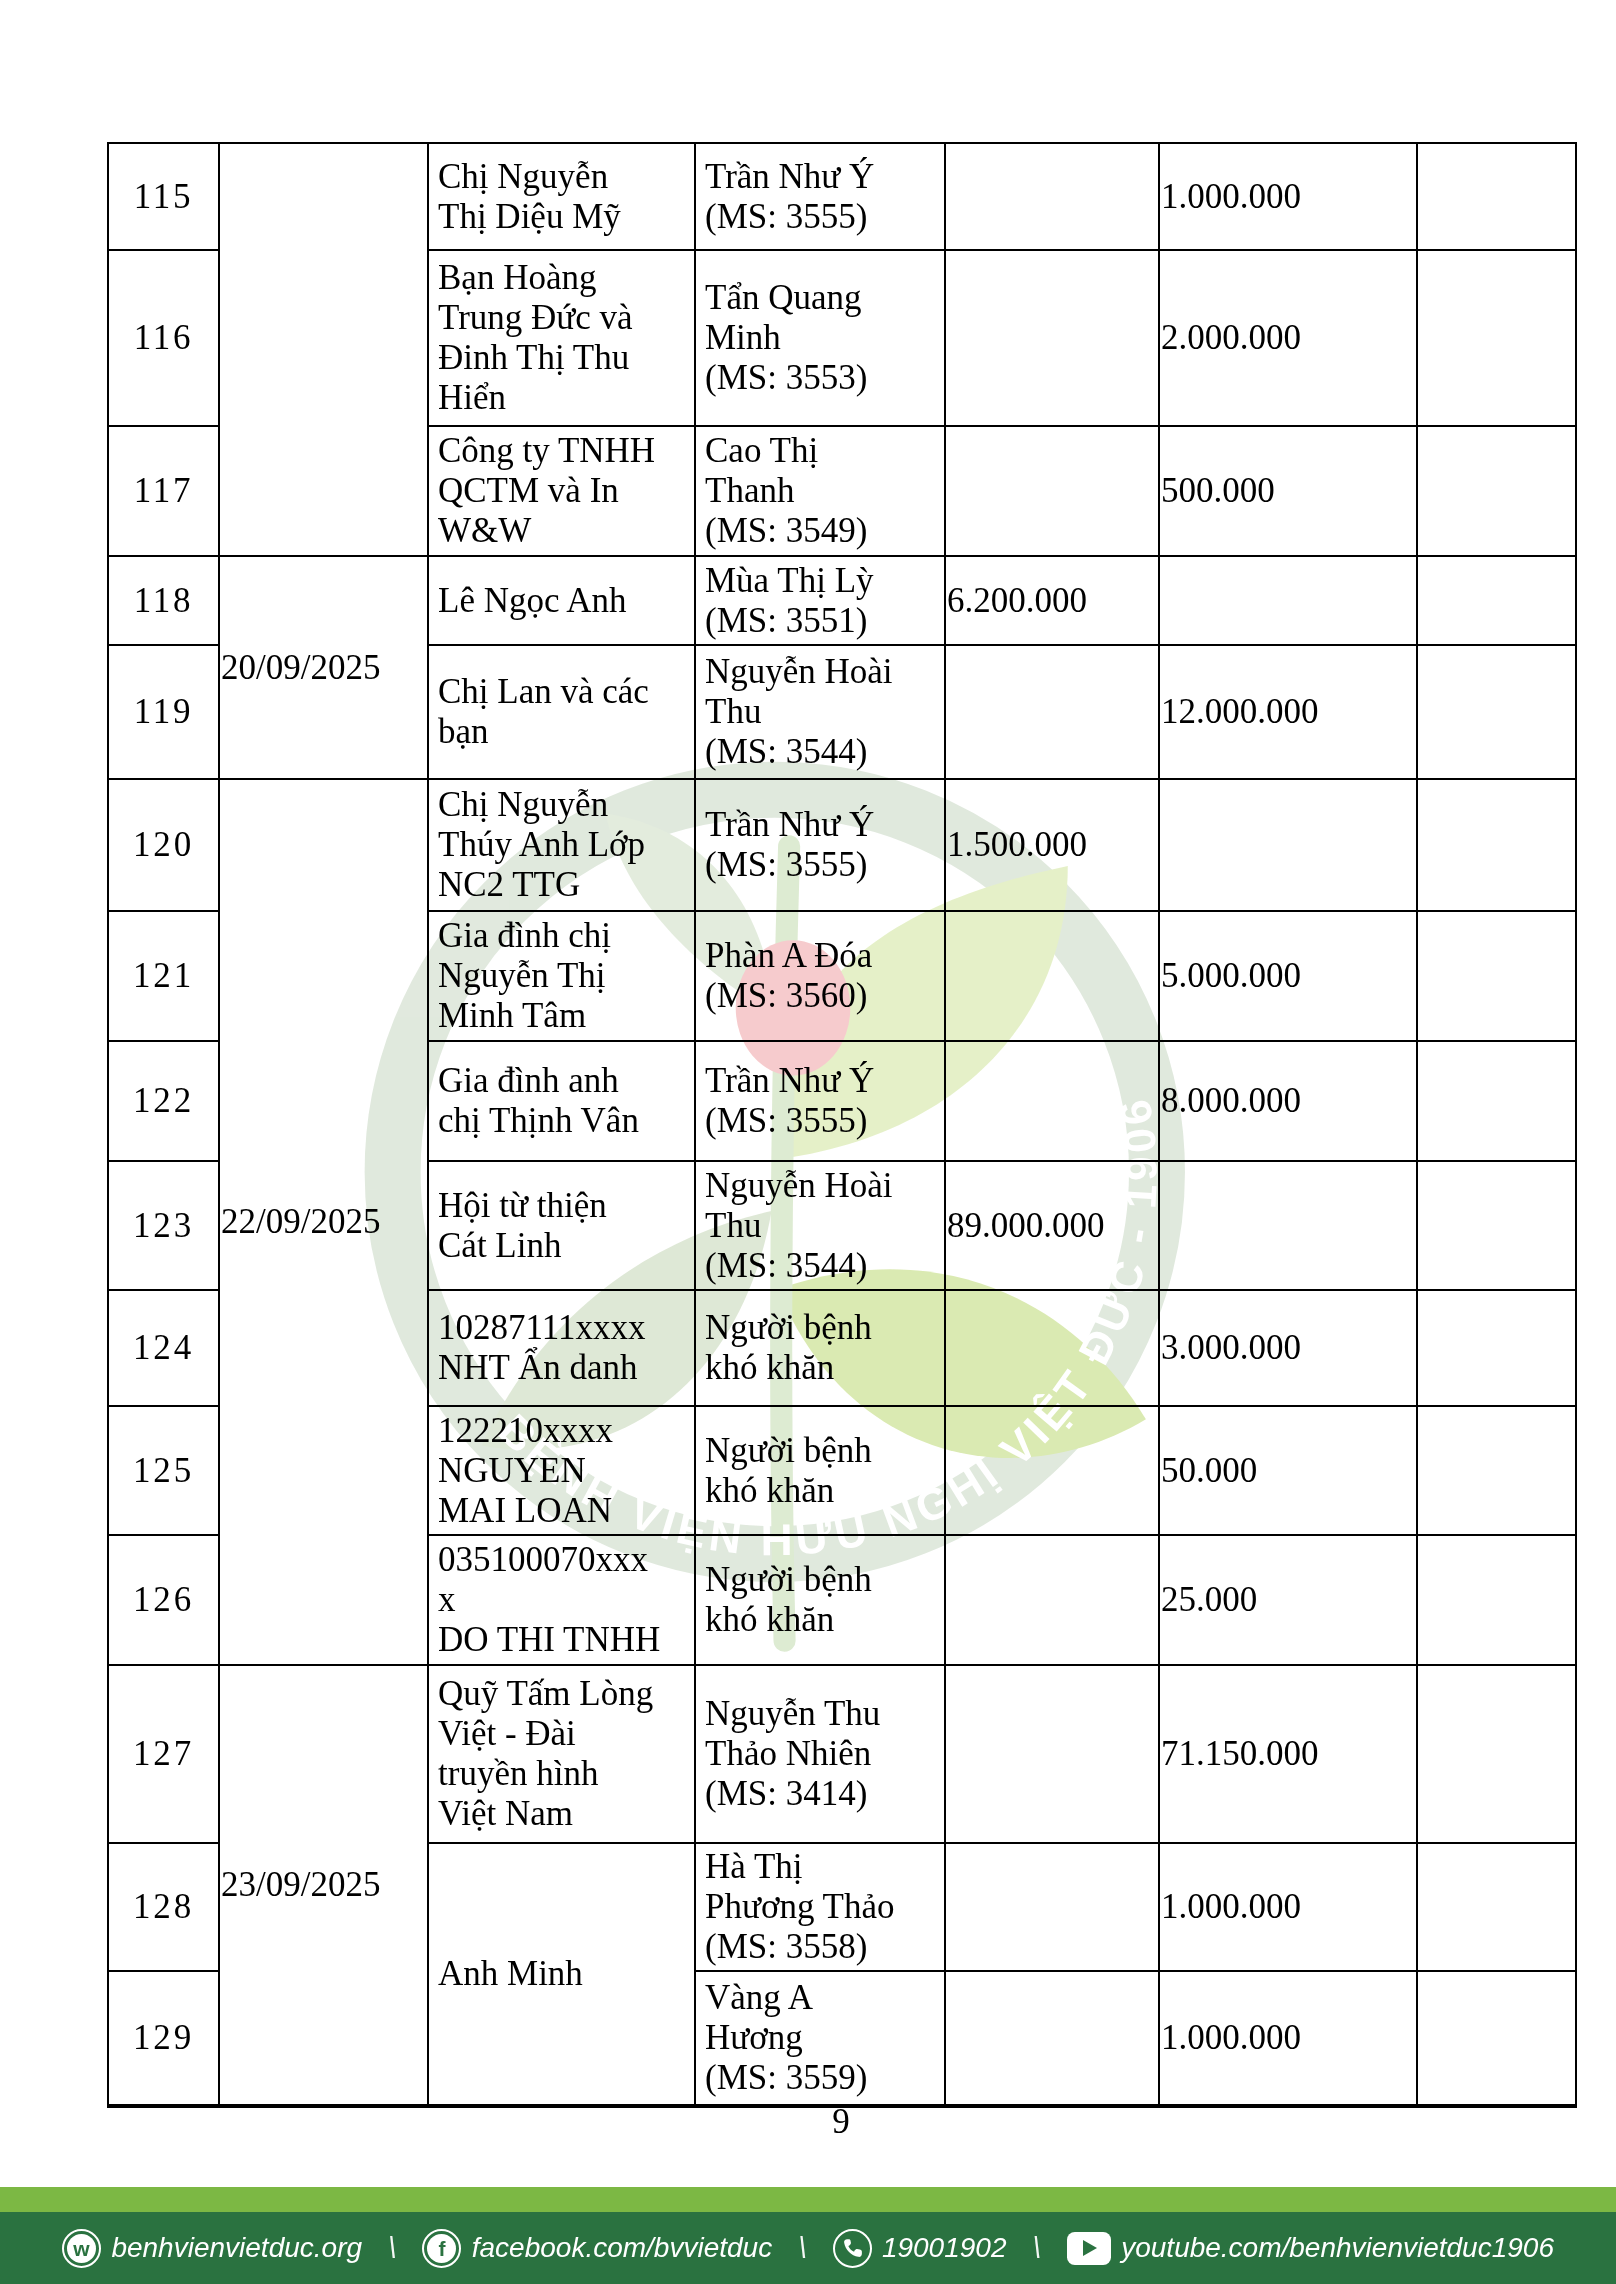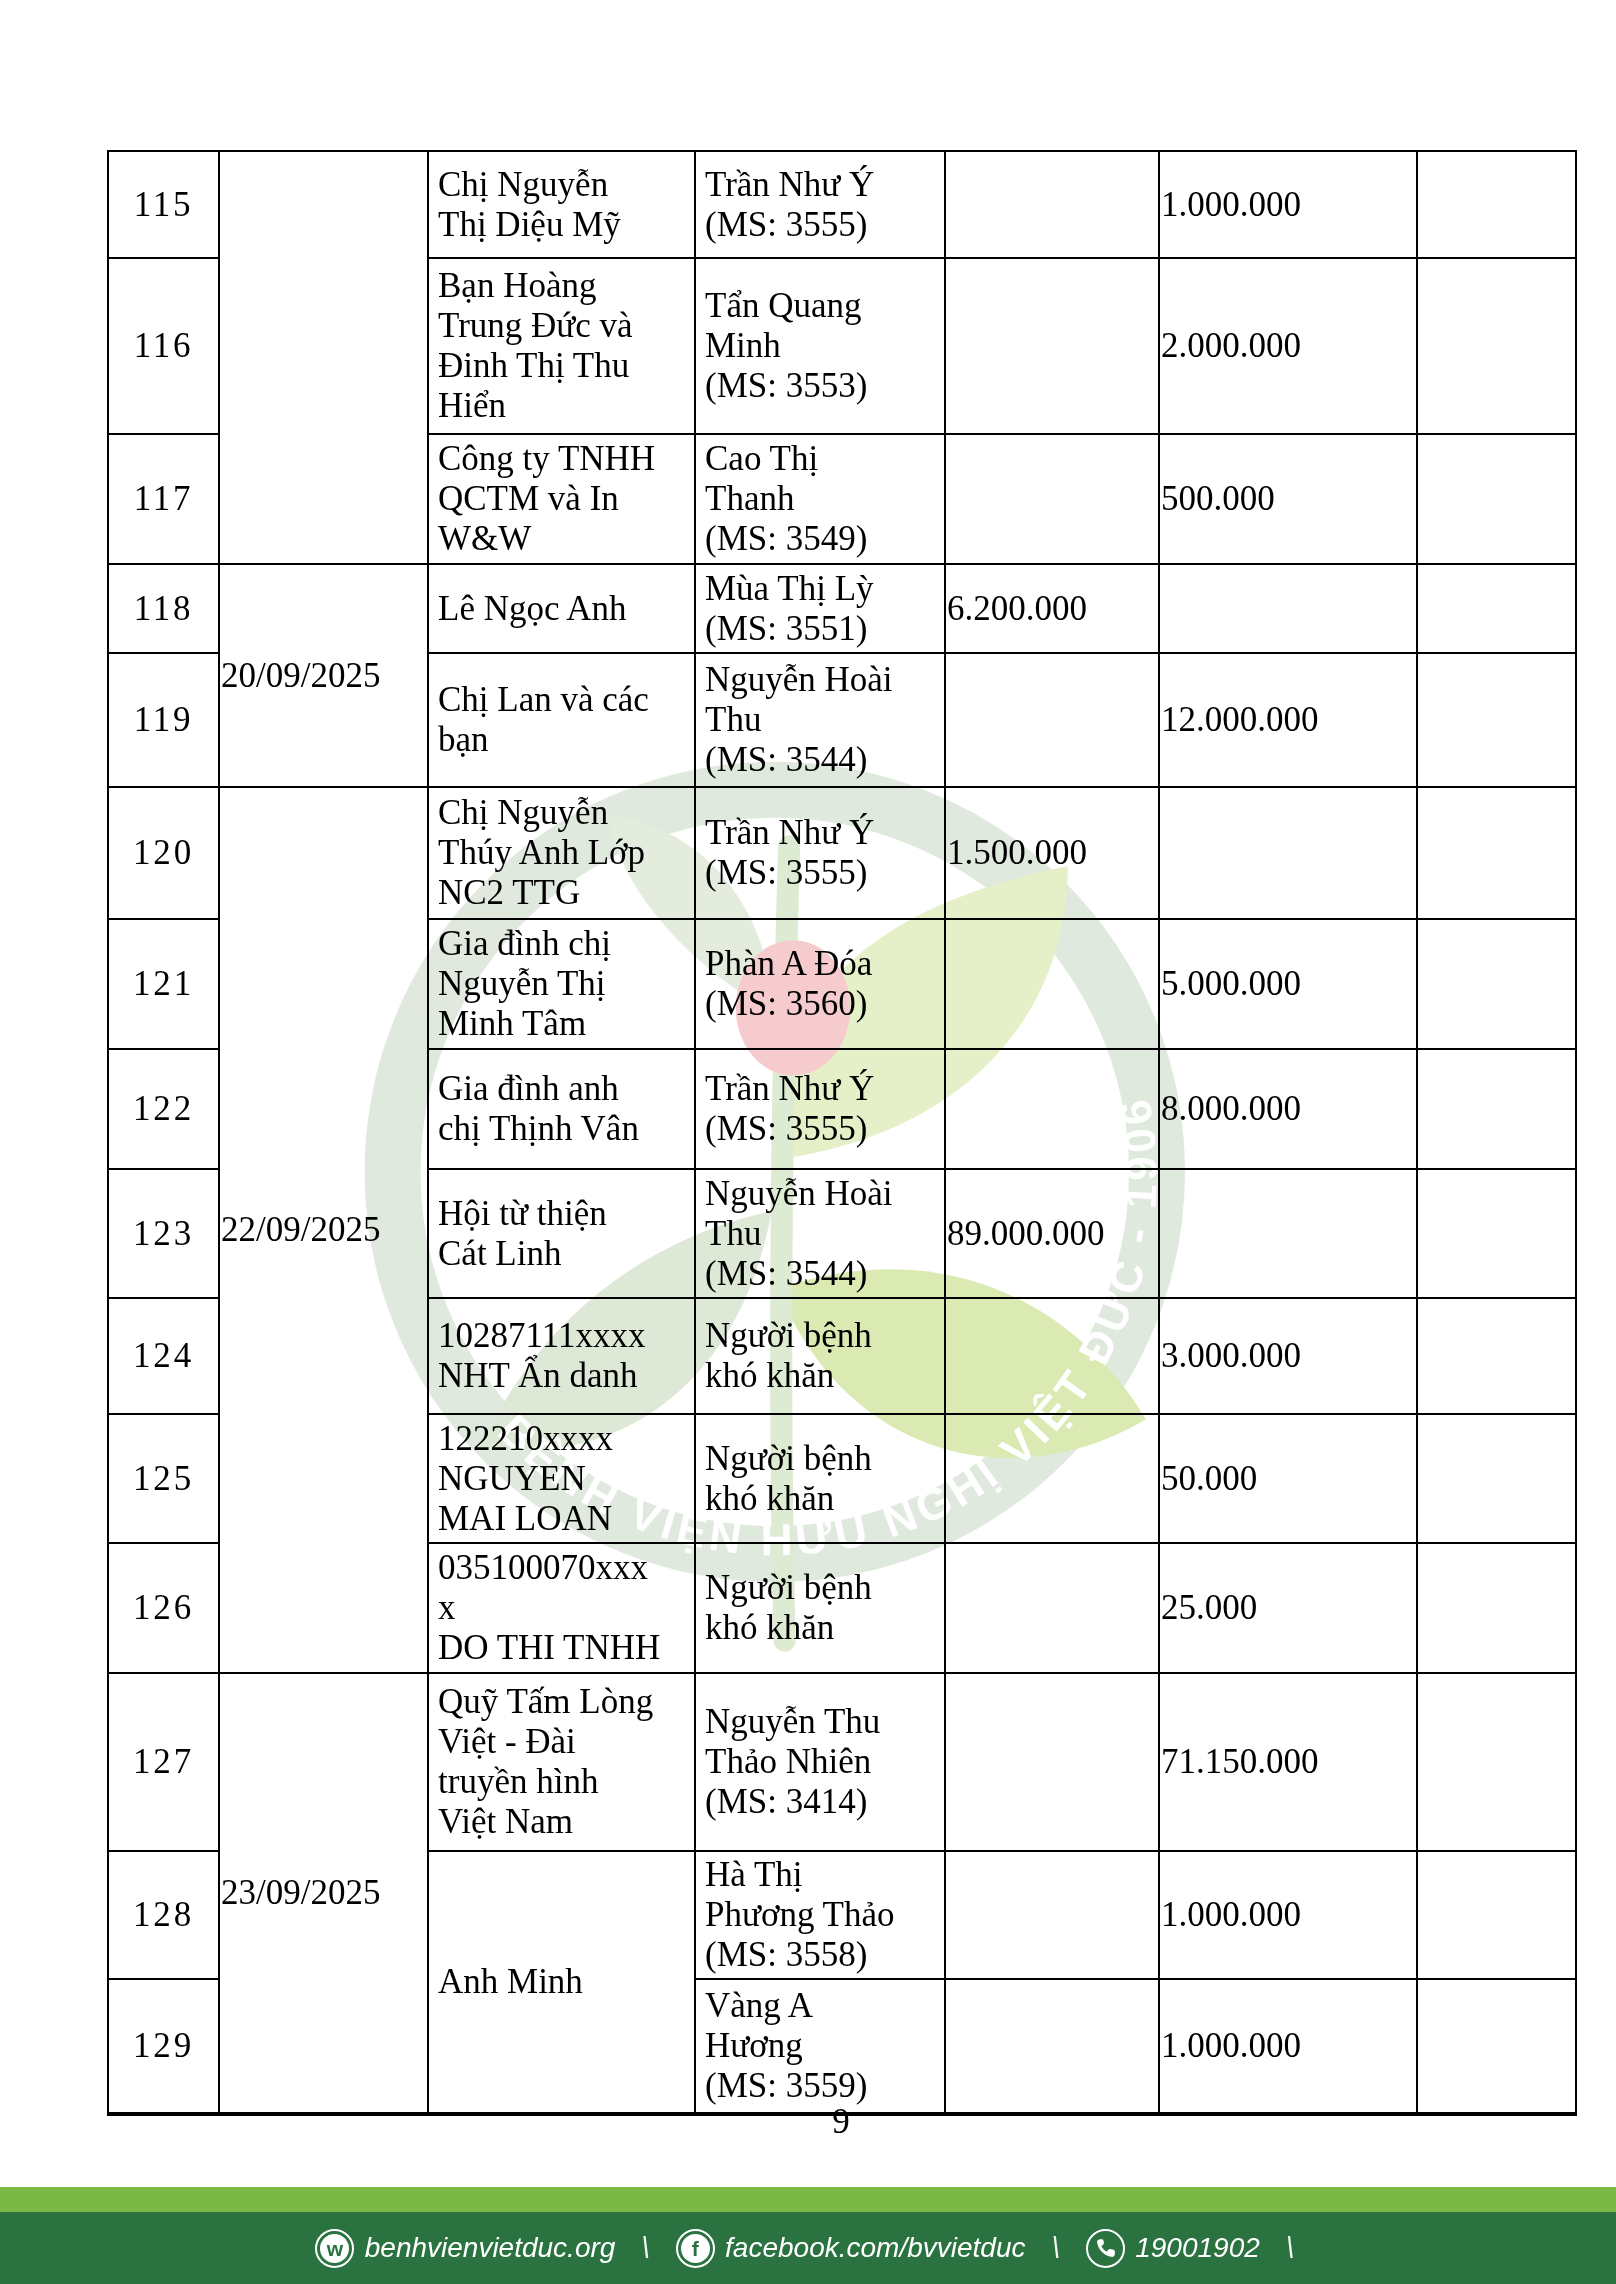--- a/index.html
+++ b/index.html
@@ -2,21 +2,21 @@
 <html style="font-size:10.4px"><head>
 <meta charset="utf-8">
 <style>
   html,body{margin:0;padding:0;}
   body{width:1616px;height:2284px;background:#ffffff;position:relative;overflow:hidden;
        font-family:"Liberation Serif",serif;color:#000;}
   .page{position:absolute;inset:0;}
   
   .watermark{position:absolute;left:0;top:0;width:1616px;height:2284px;z-index:0;}
   
-  table.ledger{position:absolute;left:107px;top:150px;width:1468px;z-index:2;
+  table.ledger{position:absolute;left:107px;top:142px;width:1468px;z-index:2;
     border-collapse:collapse;table-layout:fixed;background:transparent;}
   table.ledger td{border:2.6px solid #000;vertical-align:middle;
     font-size:35px;line-height:40px;overflow:hidden;}
   td.c-no{text-align:center;letter-spacing:0.08em;}
   td.c-date{}
   td.c-donor,td.c-recip{white-space:pre-line;padding:2.6px 5.2px 2.6px 9px;}
   td.c-cash,td.c-xfer{text-align:left;padding-right:6px;}
   td.c-blank{}
   table.ledger{border:2.6px solid #000;border-bottom-width:4.6px;}
   
@@ -260,16 +260,22 @@
     <span class="f-sep">\</span>
     <span class="f-item">
       <span class="icon-circle">
         <svg width="25" height="25" viewBox="0 0 48 48">
             <path fill="#ffffff" d="M14 6 C10 6 7 9 8 13 C10 26 22 38 35 40 C39 41 42 38 42 34 L42 30 C42 28 40 26 38 26 L33 25 C31 25 29 26 28 28 L27 30 C22 28 18 24 16 19 L18 18 C20 17 21 15 21 13 L20 8 C20 7 18 6 17 6 Z"></path>
           </svg>
       </span>
       <span>19001902</span>
     </span>
     <span class="f-sep">\</span>
+    <span class="f-item">
+      <span class="icon-yt">
+          <span class="yt-play"></span>
+        </span>
+      <span>youtube.com/benhvienvietduc1906</span>
+    </span>
   </div>
 
 </div>
 
 
 </body></html>

